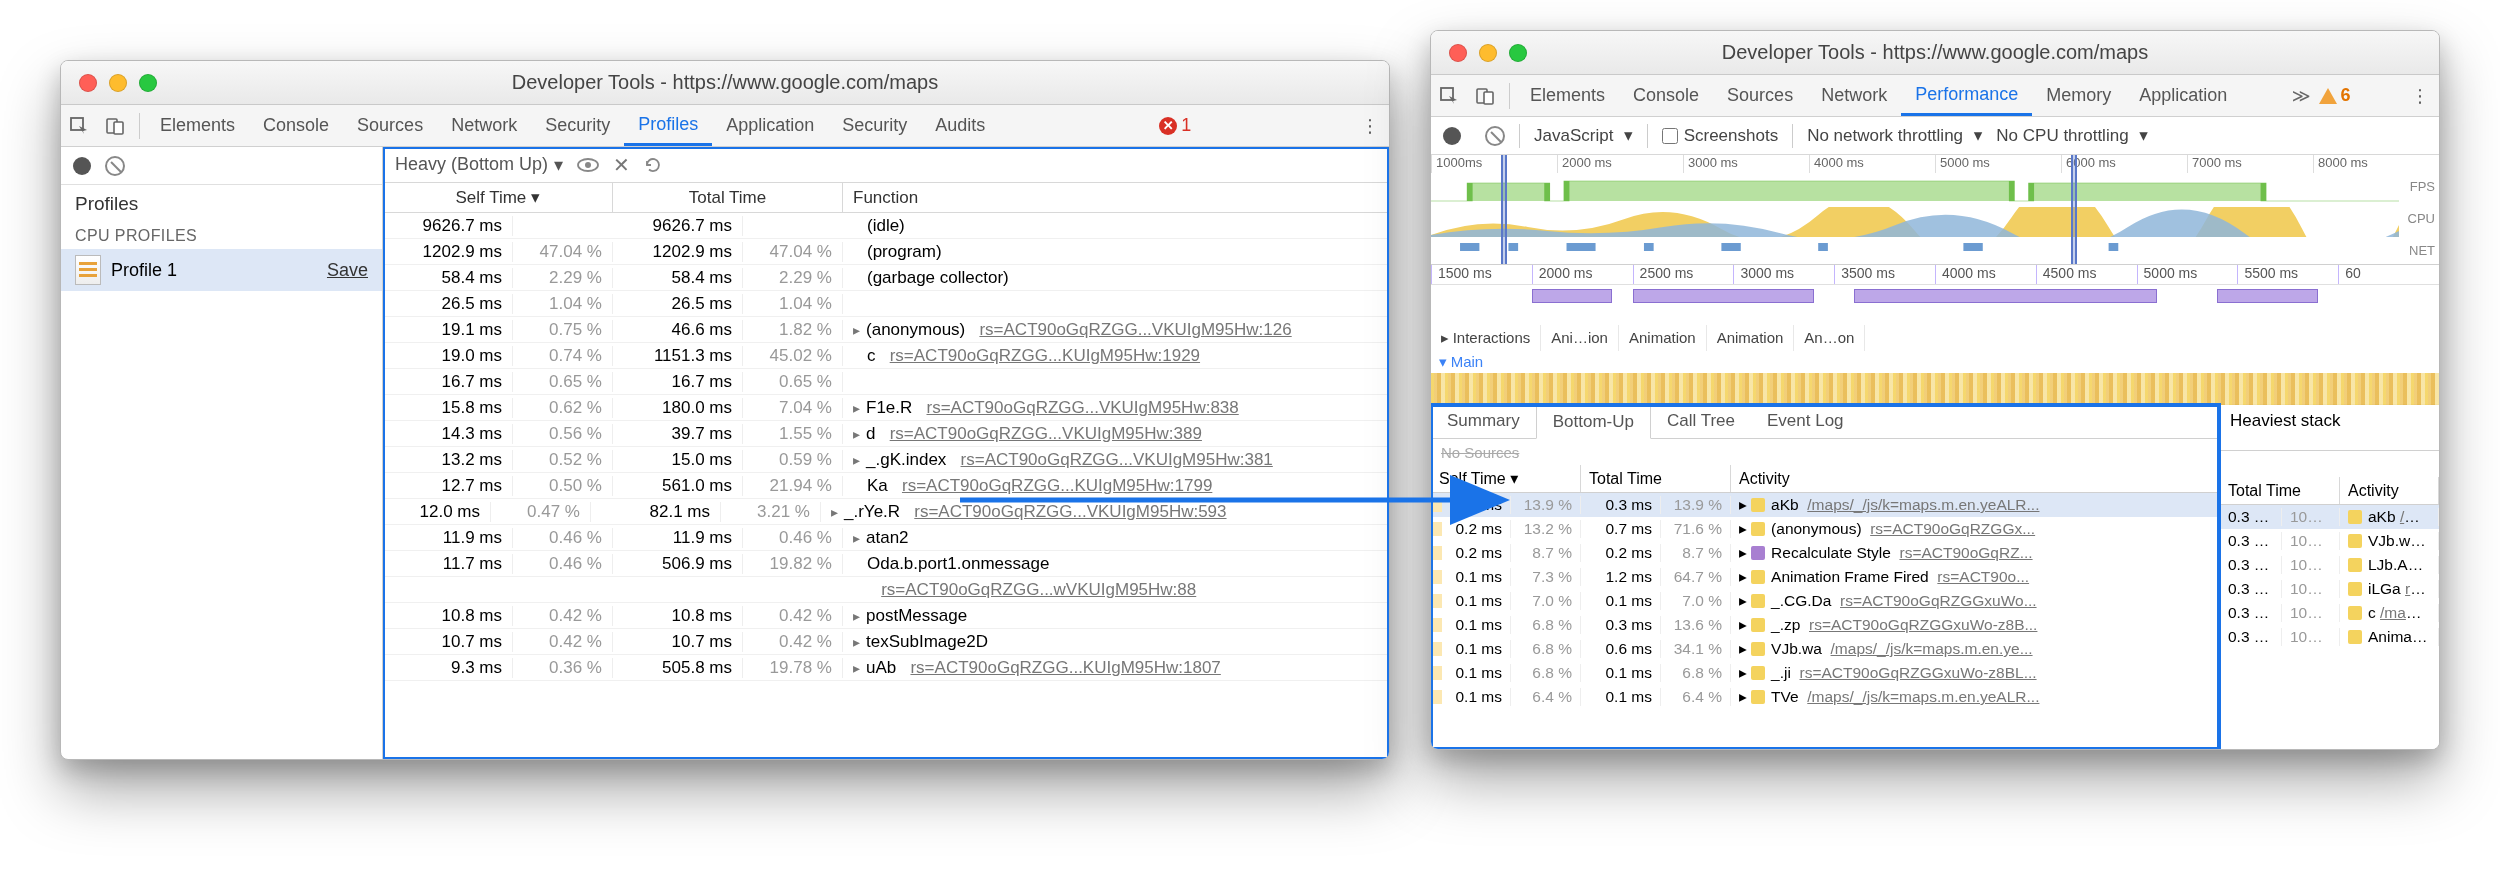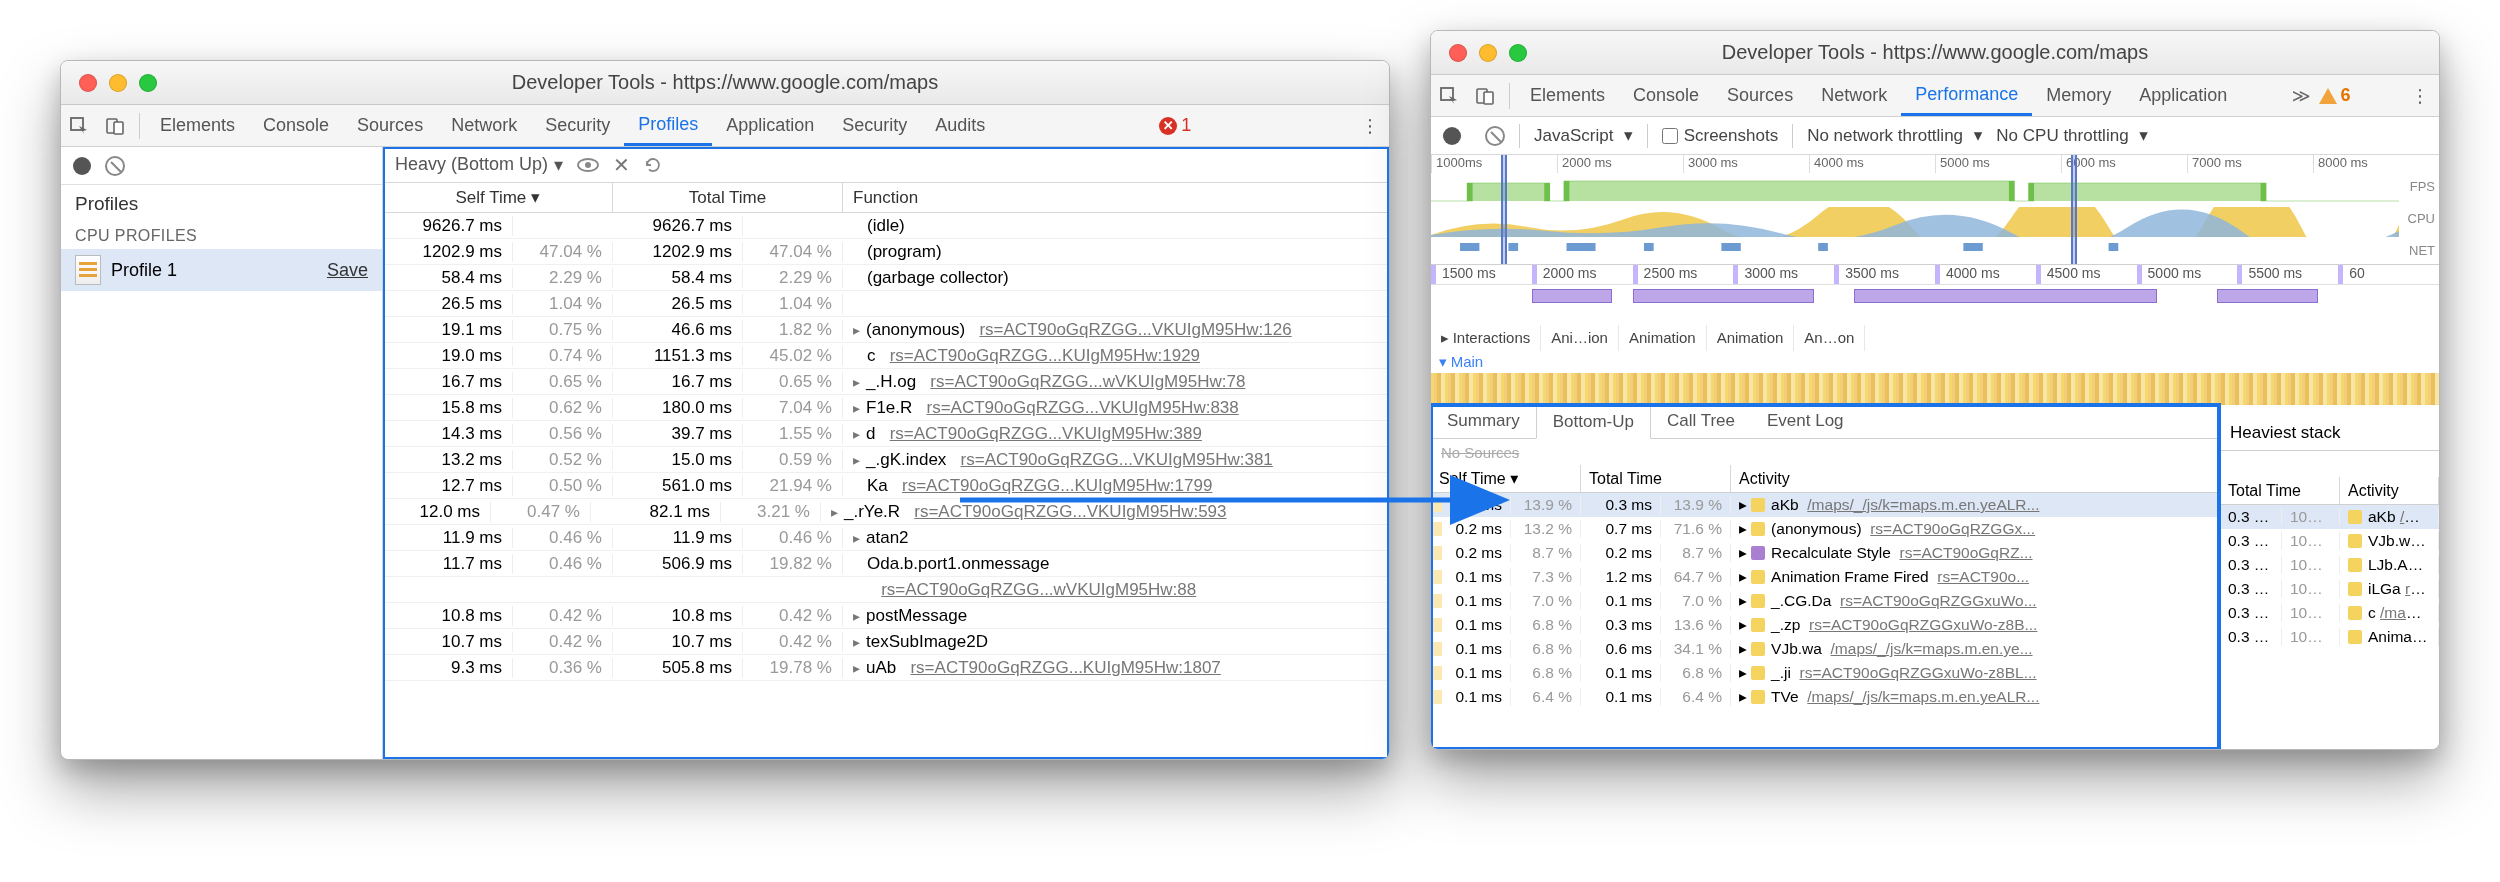--- a/index.html
+++ b/index.html
@@ -81,21 +81,21 @@
   .overview { height:110px; border-bottom:1px solid #d0d0d0; position:relative; background:#fff; }
   .ov-ruler { height:18px; display:flex; font-size:13px; color:#666; }
   .ov-ruler span { flex:1; border-left:1px solid #ddd; padding-left:4px; }
   .ov-lane { position:absolute; left:0; right:40px; }
   .ov-lane.fps { top:22px; height:26px; }
   .ov-lane.cpu { top:52px; height:30px; }
   .ov-lane.net { top:86px; height:12px; }
   .ov-label { position:absolute; right:4px; font-size:13px; color:#888; }
   .timeline { height:140px; border-bottom:1px solid #d0d0d0; position:relative; }
   .tl-ruler { height:20px; display:flex; font-size:14px; color:#555; border-bottom:1px solid #e0e0e0;}
-  .tl-ruler span { flex:1; border-left:5px solid #c4b5fd; padding-left:6px; }
+  .tl-ruler span { flex:1; border-left:1px solid #c4b5fd; padding-left:6px; }
   .tl-tracks { position:relative; height:40px; }
   .tl-tracks .blk { position:absolute; top:4px; height:14px; }
   .tracklabels { display:flex; height:26px; font-size:15px; color:#444; }
   .tracklabels > div { padding:4px 10px; border-right:1px solid #e8e8e8; }
   .tl-main { height:54px; position:relative; overflow:hidden; }
   .tl-main-hdr { font-size:15px; padding:2px 8px; color:#3b82f6; }
   .stripes { position:absolute; left:0; right:0; top:22px; bottom:0; background:
     repeating-linear-gradient(90deg,#f4d35e 0 3px,#f0c96a 3px 6px,#e8b84a 6px 10px,#f7e39d 10px 14px); opacity:.9;}
   .bu-tabs { height:34px; display:flex; align-items:flex-start; border-bottom:1px solid #d0d0d0; font-size:17px; }
   .bu-tab { padding:6px 16px; cursor:pointer; color:#555;}
@@ -241,21 +241,20 @@
             <div class="pct" style="width:100px">0.74 %</div>
             <div class="num" style="width:130px">1151.3 ms</div>
             <div class="pct" style="width:100px">45.02 %</div>
             <div class="fn" style="flex:1"><span class="nocaret"></span>c &nbsp; <span class="link">rs=ACT90oGqRZGG...KUIgM95Hw:1929</span></div>
           </div>
           <div class="row">
             <div class="num" style="width:130px">16.7 ms</div>
             <div class="pct" style="width:100px">0.65 %</div>
             <div class="num" style="width:130px">16.7 ms</div>
             <div class="pct" style="width:100px">0.65 %</div>
-            <div class="fn" style="flex:1"><span class="caret"></span>_.H.og &nbsp; <span class="link">rs=ACT90oGqRZGG...wVKUIgM95Hw:78</span></div>
           </div>
           <div class="row">
             <div class="num" style="width:130px">15.8 ms</div>
             <div class="pct" style="width:100px">0.62 %</div>
             <div class="num" style="width:130px">180.0 ms</div>
             <div class="pct" style="width:100px">7.04 %</div>
             <div class="fn" style="flex:1"><span class="caret"></span>F1e.R &nbsp; <span class="link">rs=ACT90oGqRZGG...VKUIgM95Hw:838</span></div>
           </div>
           <div class="row">
             <div class="num" style="width:130px">14.3 ms</div>
@@ -539,21 +538,21 @@
           <div class="bu-row">
             <div class="num barcell" style="width:80px;position:relative;"><span class="bar" style="width:19.200000000000003px"></span>0.1 ms</div>
             <div class="pct" style="width:70px">6.4 %</div>
             <div class="num" style="width:80px">0.1 ms</div>
             <div class="pct" style="width:70px">6.4 %</div>
             <div style="flex:1">▸ <span class="swatch" style="background:#f4d35e"></span>TVe &nbsp;<span class="link">/maps/_/js/k=maps.m.en.yeALR...</span></div>
           </div>
         </div>
     </div>
     <div class="heavside" style="position:relative;">
-      <div style="height:46px;border-bottom:1px solid #d0d0d0;padding:18px 10px;font-size:17px;">Heaviest stack</div>
+      <div style="height:46px;border-bottom:1px solid #d0d0d0;padding:6px 10px;font-size:17px;">Heaviest stack</div>
       <div class="bu-grouphdr" style="height:26px;"></div>
       <div class="bu-cols">
         <div style="width:120px;">Total Time</div>
         <div style="flex:1;">Activity</div>
       </div>
       <div id="heavy-rows" class="bu-rows">
           <div class="bu-row" style="background: rgb(221, 231, 246);">
             <div class="num" style="width:62px">0.3 ms</div>
             <div class="pct" style="width:58px">100.0 %</div>
             <div style="flex:1"><span class="swatch" style="background:#f4d35e"></span>aKb <span class="link">/ma...</span></div>

